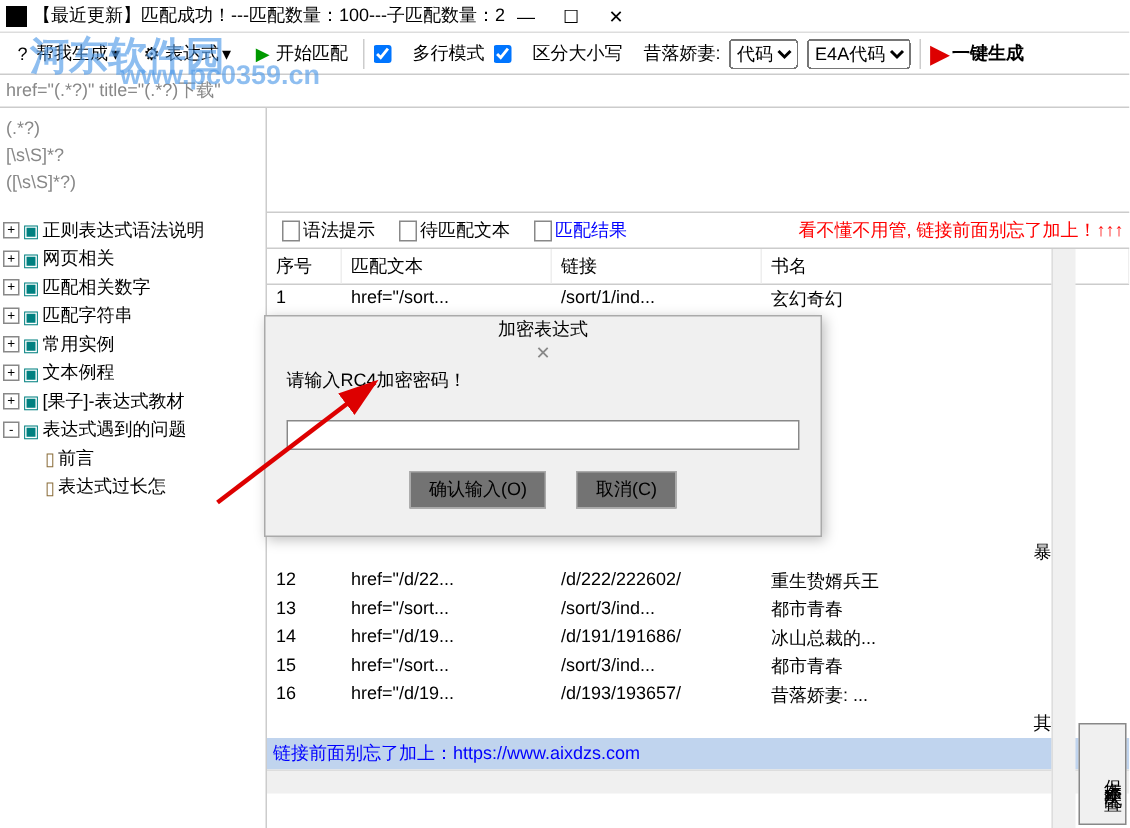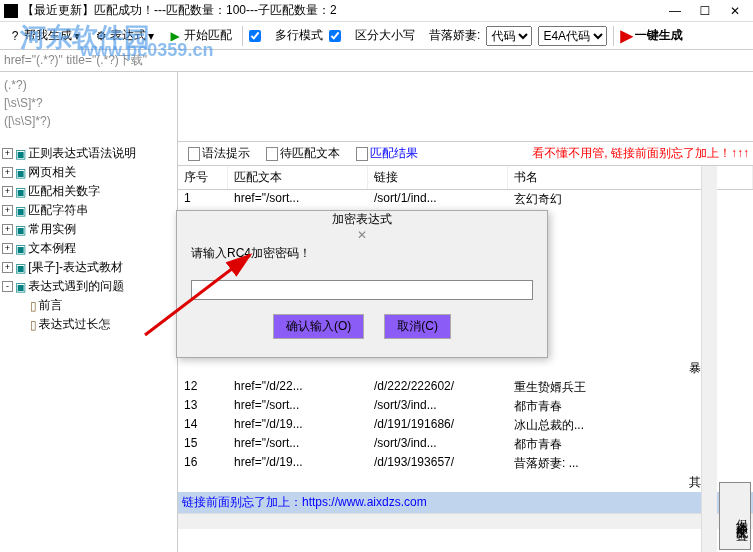--- a/index.html
+++ b/index.html
@@ -1,17 +1,17 @@
 <!DOCTYPE html>
 <html><head>
 <meta charset="utf-8">
 <style>
 * { box-sizing: border-box; margin: 0; padding: 0; font-family: "Microsoft YaHei", SimSun, sans-serif; font-size: 12px; }
 body { width: 753px; height: 552px; background: #fff; position: relative; overflow: hidden; }
-.titlebar { height: 22px; background: #fff; border-bottom: 1px solid #ddd; display: flex; align-items: center; justify-content: space-between; padding: 0 4px; }
+.titlebar { height: 22px; background: #fff; border-bottom: 1px solid #ddd; display: flex; align-items: center; justify-content: flex-start; padding: 0 4px; }
 .titlebar .left { display: flex; align-items: center; gap: 4px; }
 .win-icon { width: 14px; height: 14px; background: #000; }
 .titlebar .btns { display: flex; gap: 2px; }
 .titlebar .btns span { width: 28px; height: 18px; display: flex; align-items: center; justify-content: center; cursor: pointer; }
 
 .toolbar { height: 28px; border-bottom: 1px solid #ccc; display: flex; align-items: center; padding: 0 4px; gap: 6px; }
 .tb-btn { display: flex; align-items: center; gap: 2px; padding: 2px 4px; cursor: pointer; }
 .tb-btn .ico { width: 14px; height: 14px; display: inline-flex; align-items: center; justify-content: center; }
 .sep { width: 1px; height: 20px; background: #ccc; }
 .chk { display: flex; align-items: center; gap: 14px; }
@@ -54,21 +54,21 @@
 .footer-note { padding: 2px 4px; color: #00f; background: #c0d4ee; }
 .save-btn { position: absolute; right: 2px; bottom: 2px; width: 32px; height: 68px; border: 1px solid #888; background: #f0f0f0; writing-mode: vertical-rl; text-align: center; padding: 4px 0; cursor: pointer; font-size: 12px; letter-spacing: 2px; }
 .scrollbar-v { position: absolute; right: 36px; top: 0; bottom: 0; width: 16px; background: #f0f0f0; border-left: 1px solid #ddd; }
 .scrollbar-h { height: 16px; background: #f0f0f0; border-top: 1px solid #ddd; }
 
 .dialog { position: absolute; left: 176px; top: 210px; width: 372px; height: 148px; background: #f0f0f0; border: 1px solid #aaa; box-shadow: 2px 2px 8px rgba(0,0,0,0.25); z-index: 100; }
 .dlg-title { height: 26px; display: flex; align-items: center; justify-content: space-between; padding: 0 8px; flex-direction: column; }
 .dlg-body { padding: 8px 14px; }
 .dlg-input { width: 100%; height: 20px; border: 1px solid #888; background: #fff; margin-top: 18px; }
 .dlg-btns { display: flex; justify-content: center; gap: 20px; margin-top: 14px; }
-.dlg-btns button { padding: 3px 12px; background: #8b5cf6; border: 1px solid #aaa; cursor: pointer; }
+.dlg-btns button { padding: 3px 12px; background: #737373; border: 1px solid #aaa; cursor: pointer; }
 
 .arrow { position: absolute; left: 140px; top: 210px; z-index: 101; pointer-events: none; }
 </style>
 </head>
 <body>
 
 <div class="watermark">河东软件园</div>
 <div class="watermark2">www.pc0359.cn</div>
 
 <div class="titlebar">

